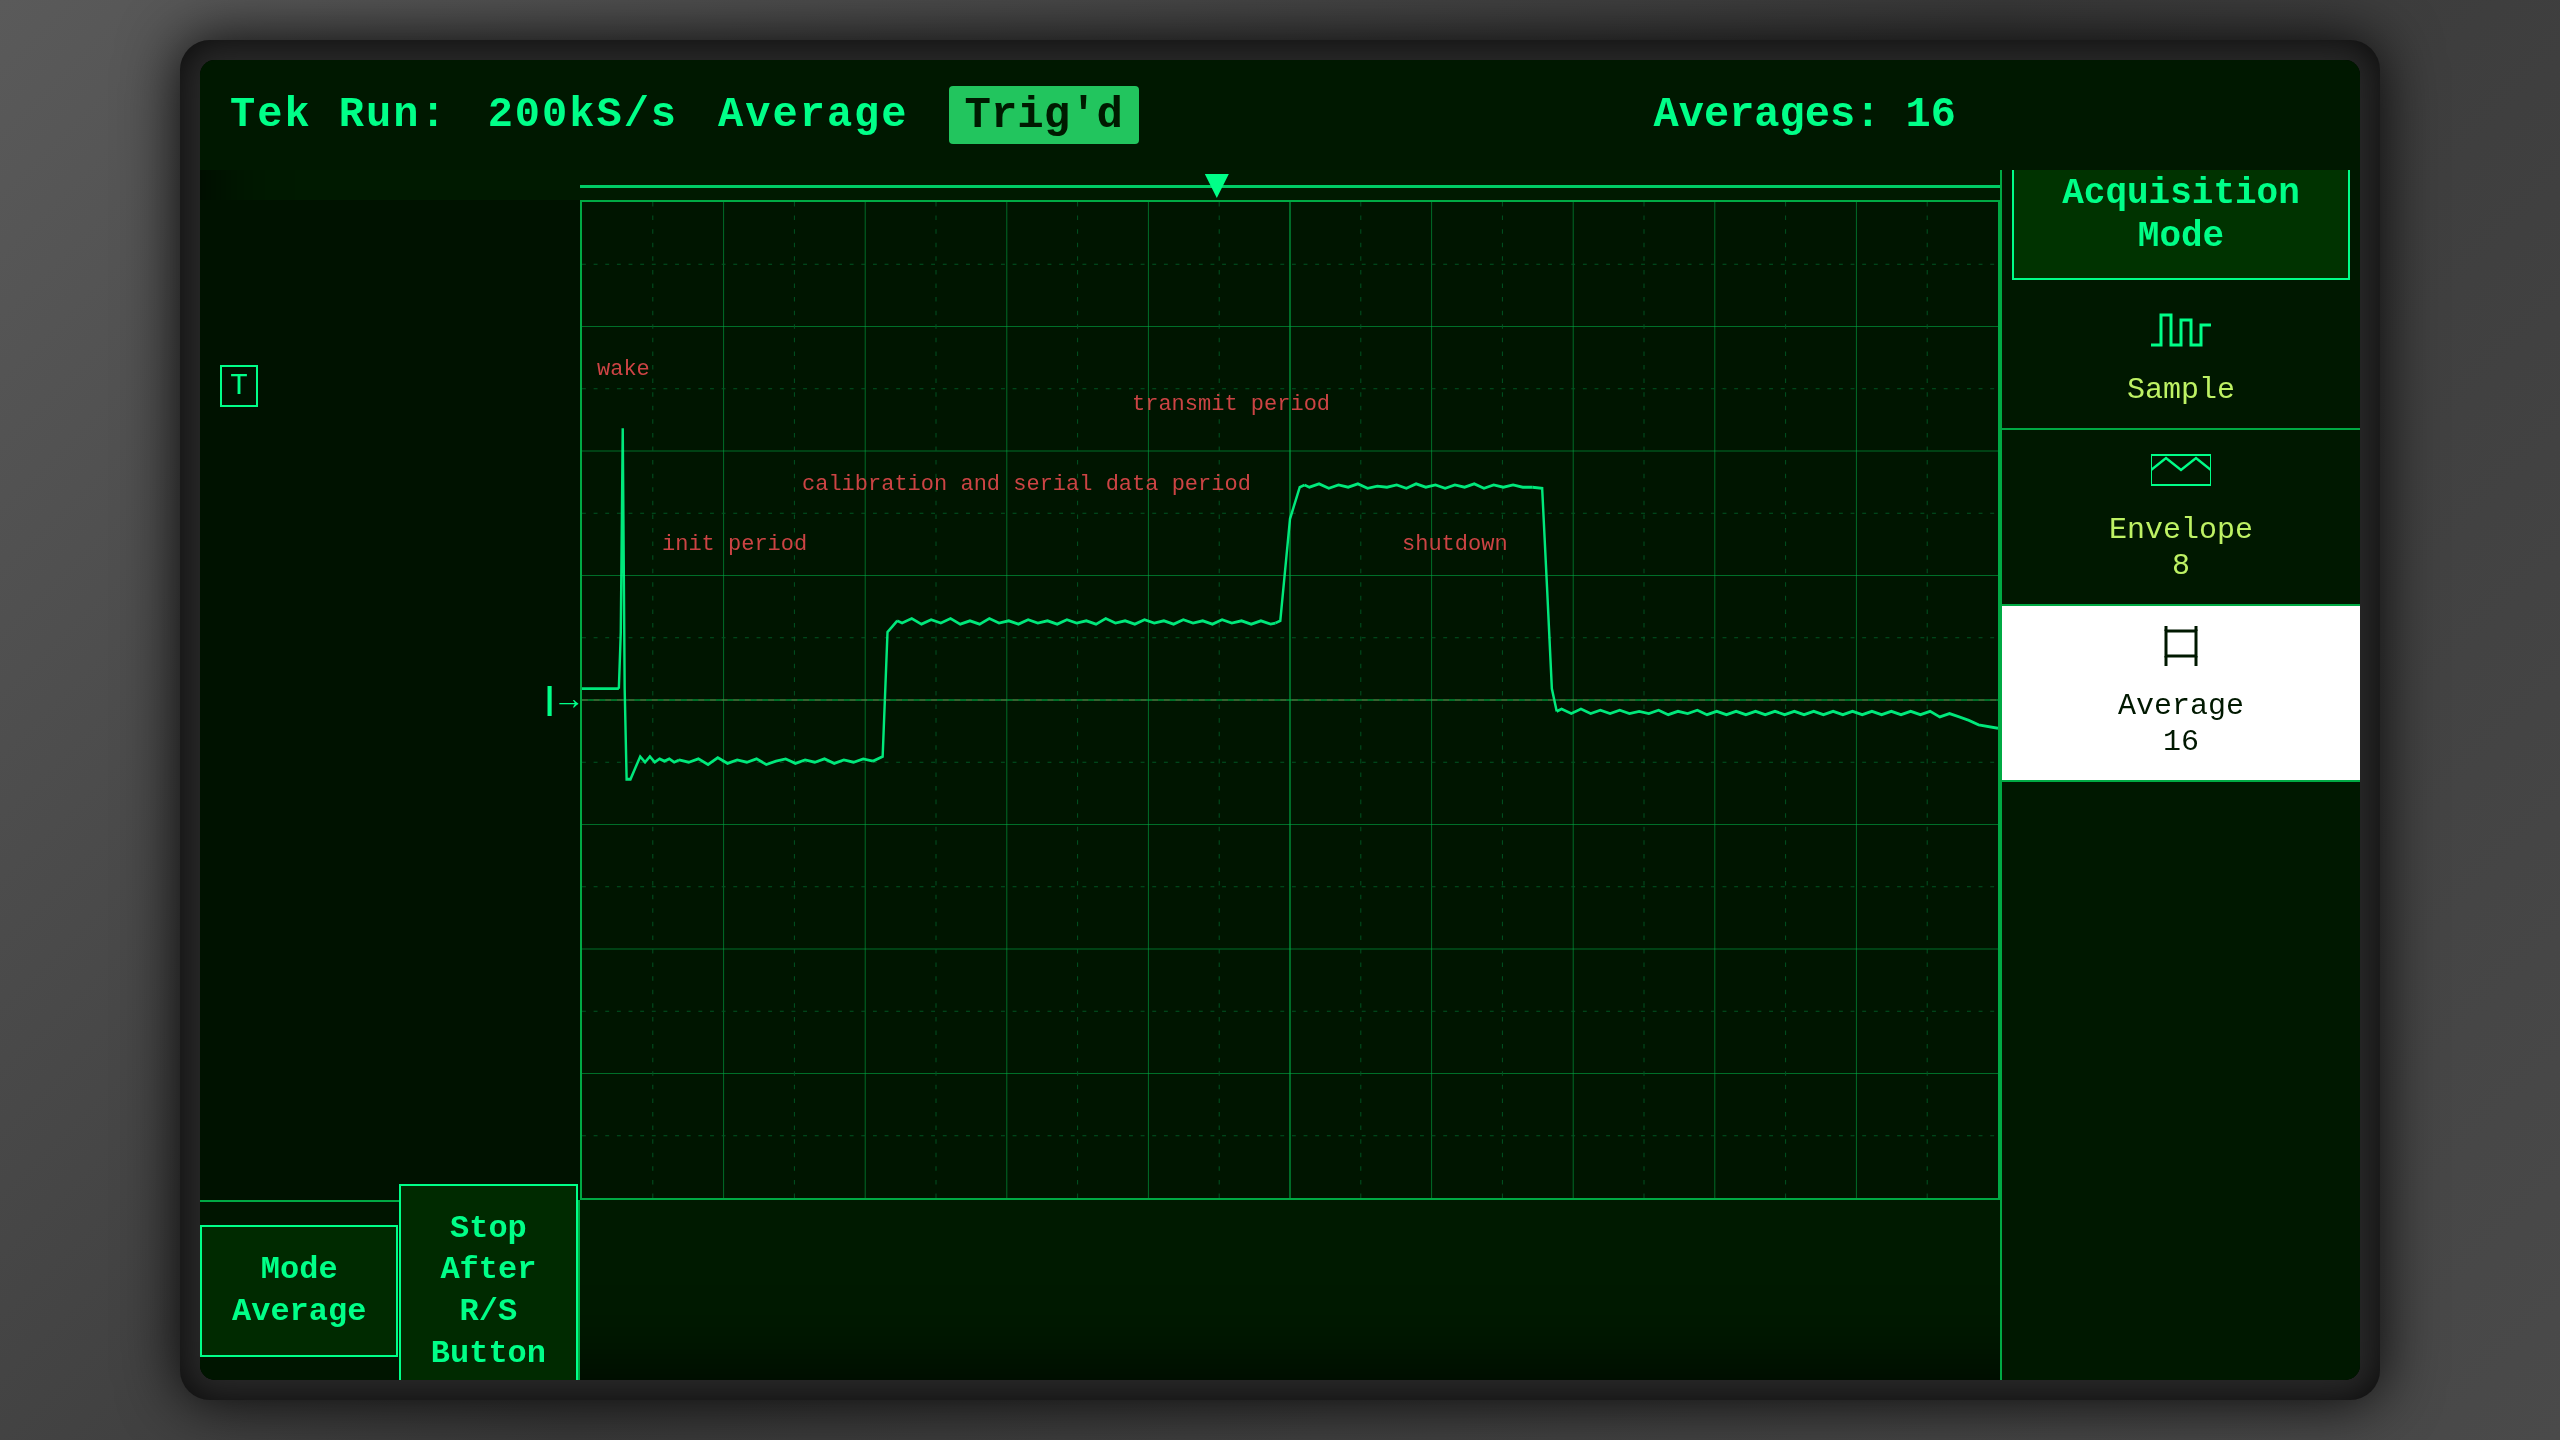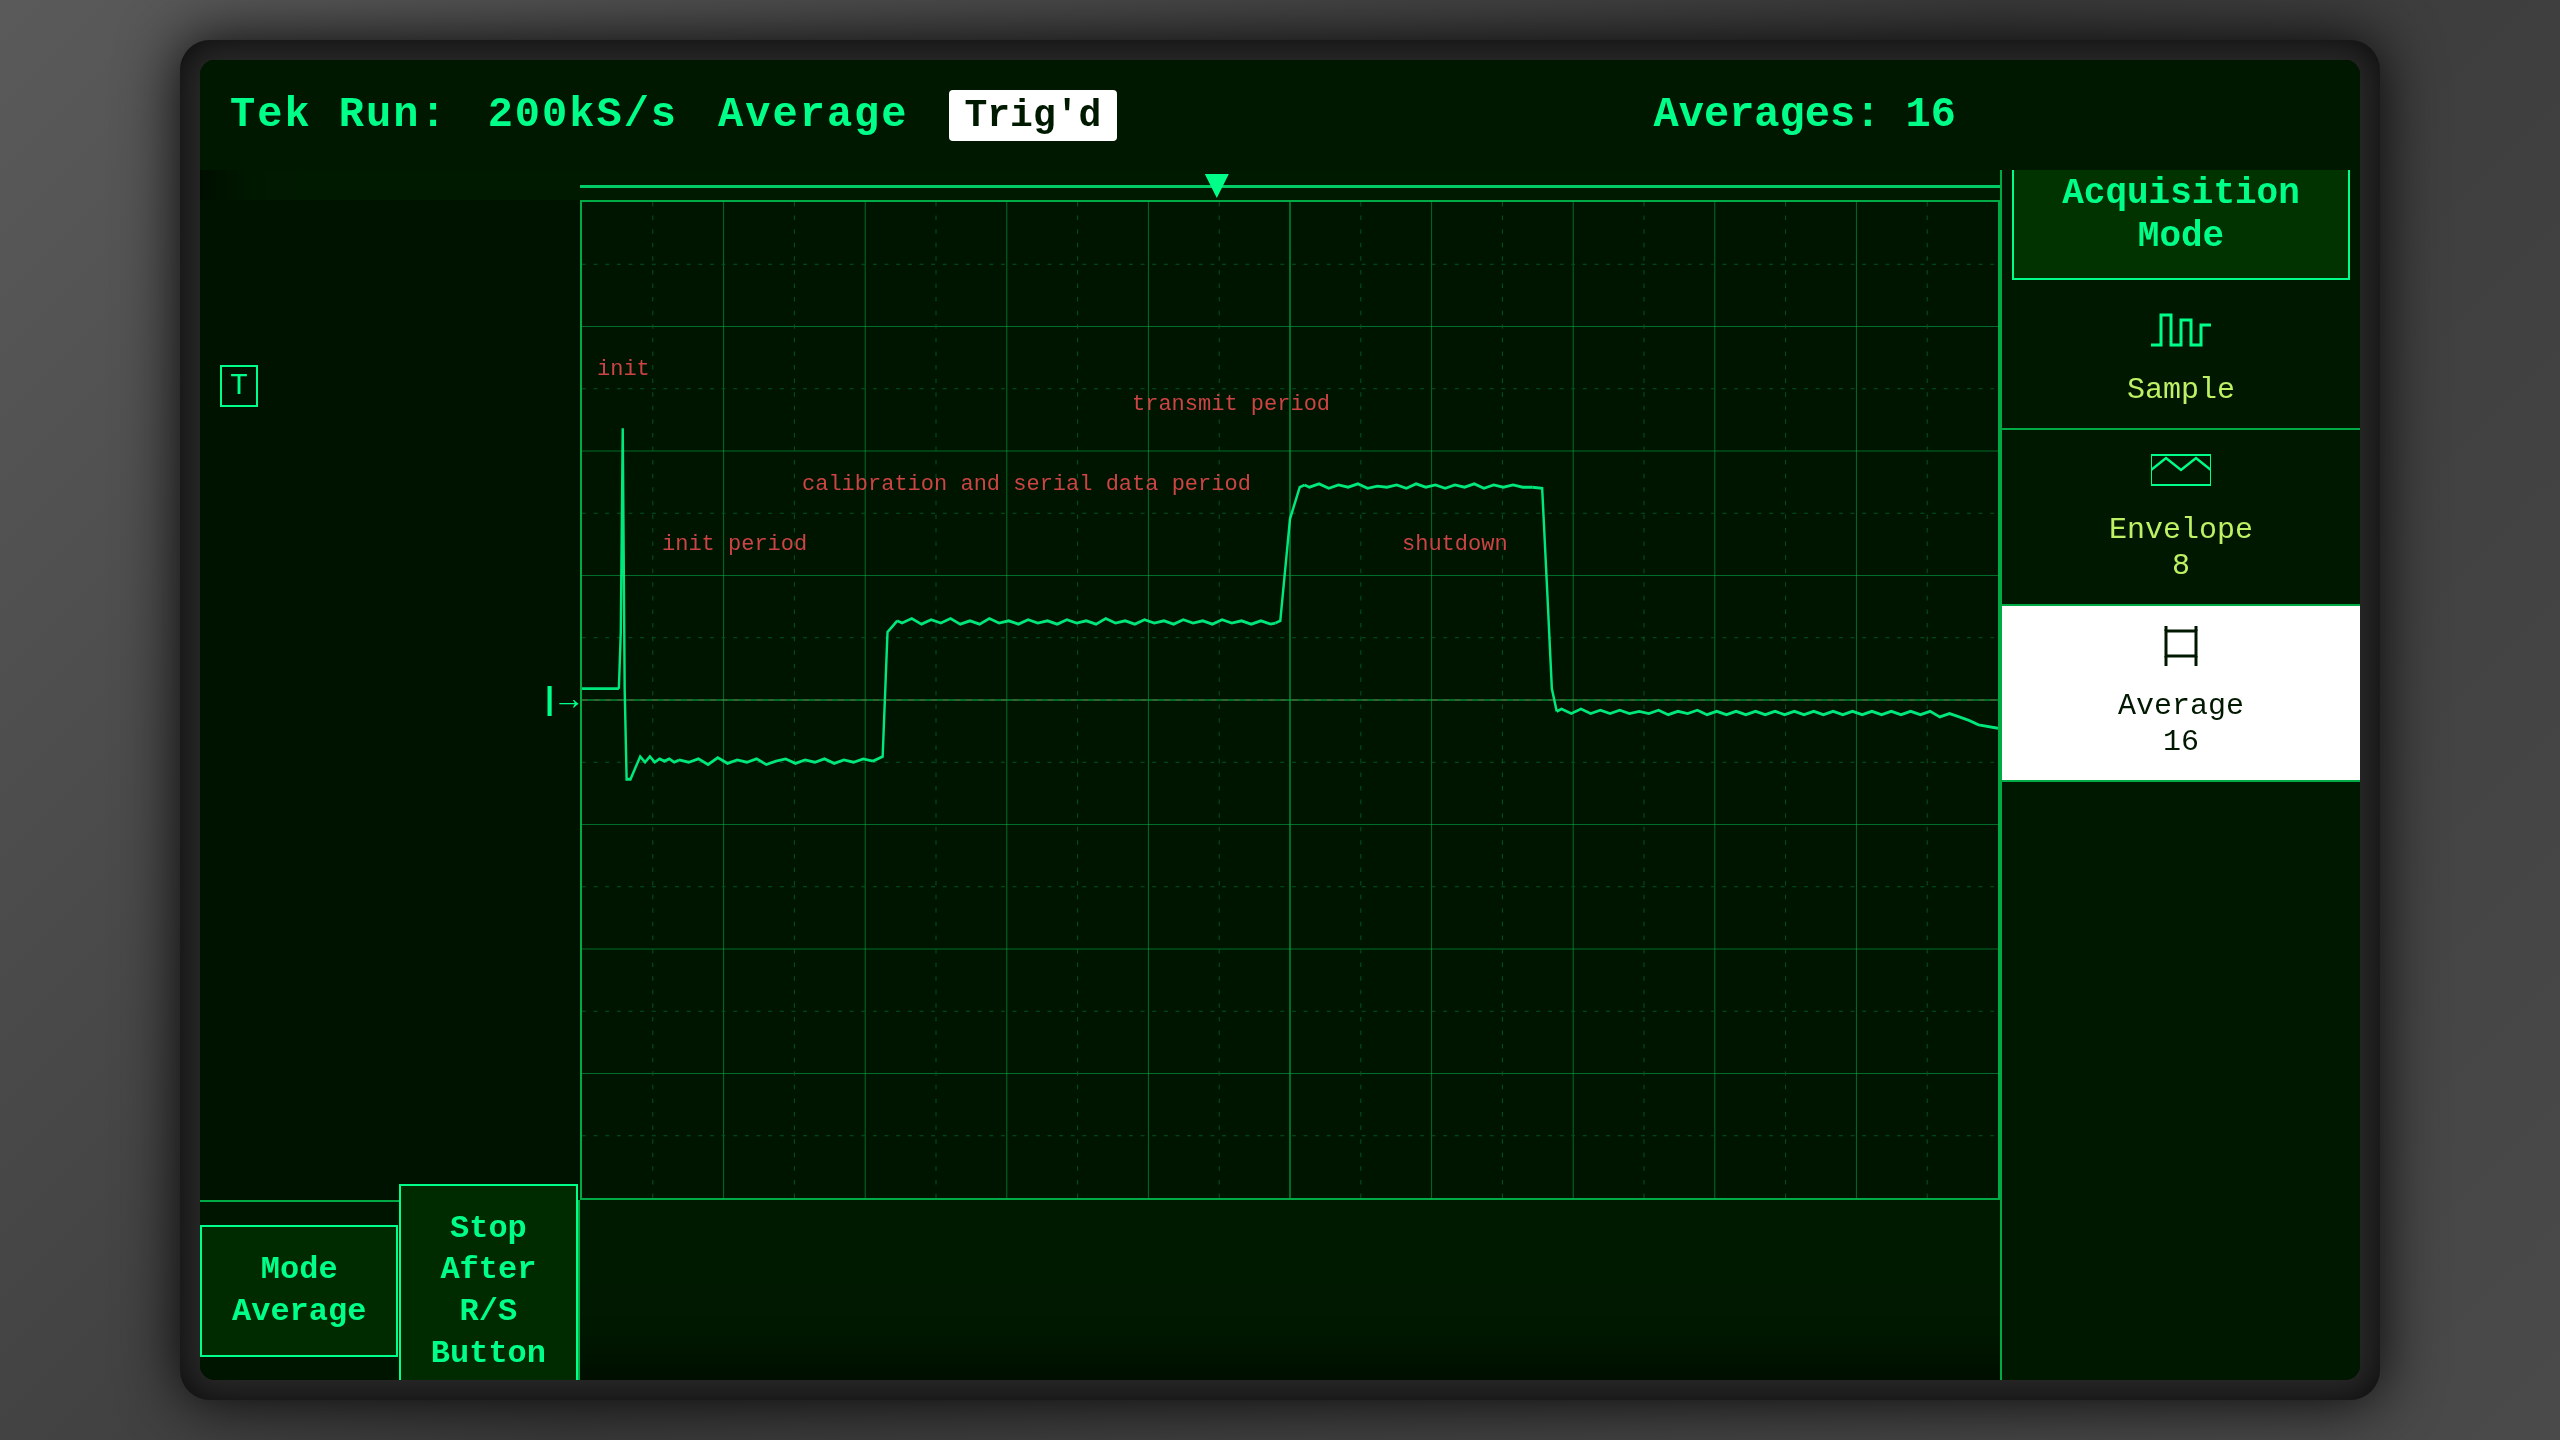--- a/index.html
+++ b/index.html
@@ -62,23 +62,23 @@
     }
 
     .header-text {
       color: #00ff88;
       font-size: 42px;
       font-weight: bold;
       letter-spacing: 2px;
     }
 
     .header-trigger-badge {
-      background: #ffffff;
+      background: #22c55e;
       color: #001a00;
-      font-size: 38px;
+      font-size: 44px;
       font-weight: bold;
       padding: 4px 16px;
       border-radius: 4px;
     }
 
     .header-averages {
       position: absolute;
       right: 404px;
       color: #00ff88;
       font-size: 42px;
@@ -317,21 +317,21 @@
           <polyline points="745,250 750,252 760,249 770,253 780,250 790,252 800,249 810,253 820,251 830,252 840,250 850,253 860,249 870,252 880,250 890,253 900,250 910,252 920,249 930,253 940,250 950,252 960,250 970,252 980,252" fill="none" stroke="#00ff88" stroke-width="2.5" opacity="0.9"></polyline>
 
           <polyline points="980,252 990,253 995,340 1000,430 1005,450" fill="none" stroke="#00ff88" stroke-width="2.5" opacity="0.9"></polyline>
 
           <polyline points="1005,450 1010,448 1020,452 1030,448 1040,452 1050,449 1060,452 1070,449 1080,452 1090,450 1100,452 1110,449 1120,453 1130,450 1140,452 1150,449 1160,453 1170,450 1180,453 1190,450 1200,453 1210,450 1220,453 1230,450 1240,453 1250,450 1260,453 1270,450 1280,453 1290,450 1300,453 1310,450 1320,453 1330,450 1340,453 1350,450 1360,453 1370,450 1380,453 1390,450 1400,455 1410,452 1420,455 1430,458 1440,462 1460,465" fill="none" stroke="#00ff88" stroke-width="2.5" opacity="0.9"></polyline>
 
           <line x1="0" y1="440" x2="1460" y2="440" stroke="#cc4444" stroke-width="1" stroke-dasharray="6,6" opacity="0.5"></line>
 
         </svg>
 
-        <div class="signal-label" style="top:155px;left:15px;">init</div>
+        <div class="signal-label" style="top:155px;left:15px;">wake</div>
         <div class="signal-label" style="top:330px;left:80px;">init period</div>
         <div class="signal-label" style="top:270px;left:220px;">calibration and serial data period</div>
         <div class="signal-label" style="top:190px;left:550px;">transmit period</div>
         <div class="signal-label" style="top:330px;left:820px;">shutdown</div>
 
         <div style="position:absolute;right:-40px;top:48%;color:#00ff88;font-size:42px;font-weight:bold;">◄</div>
       </div>
 
 
       <div style="position:absolute;bottom:0;left:0;width:380px;height:180px;background:#001500;display:flex;align-items:center;justify-content:center;border-top:2px solid #00aa44;border-right:2px solid #00aa44;">

